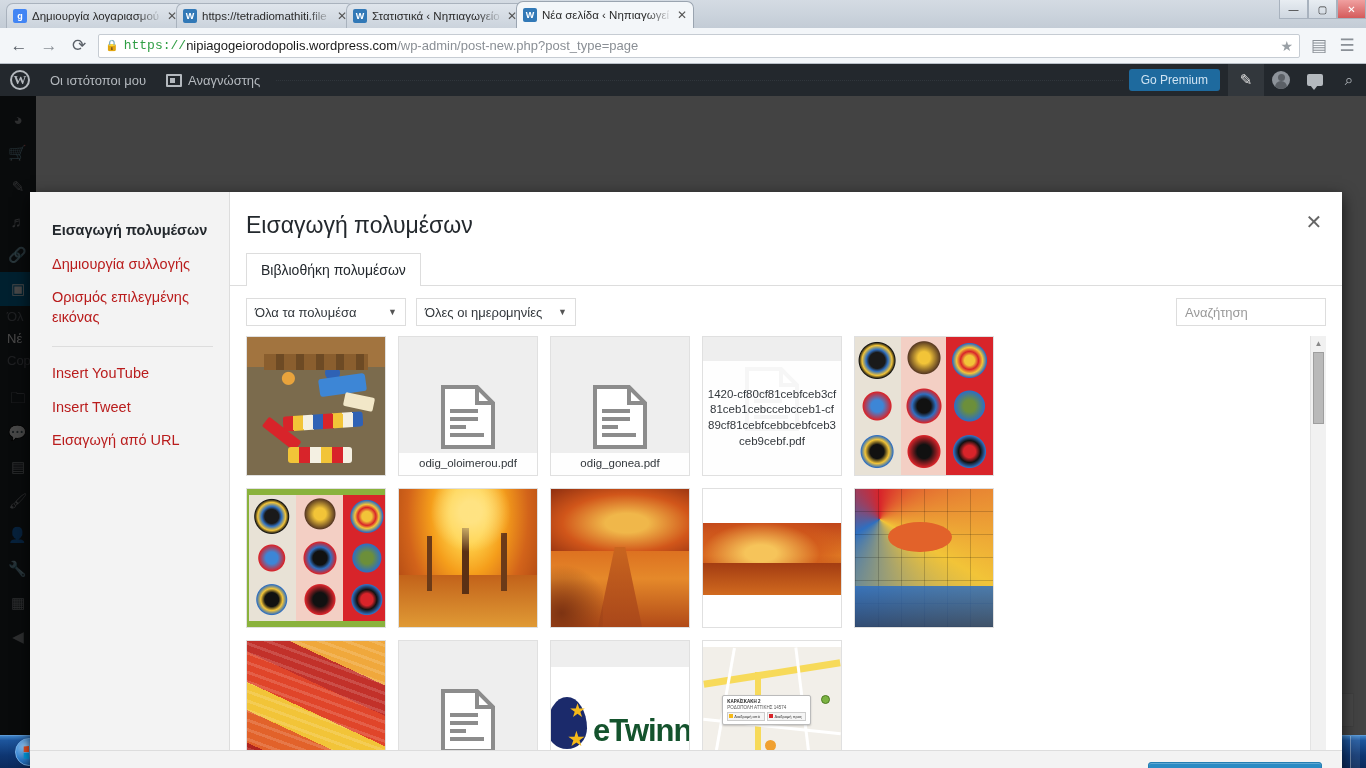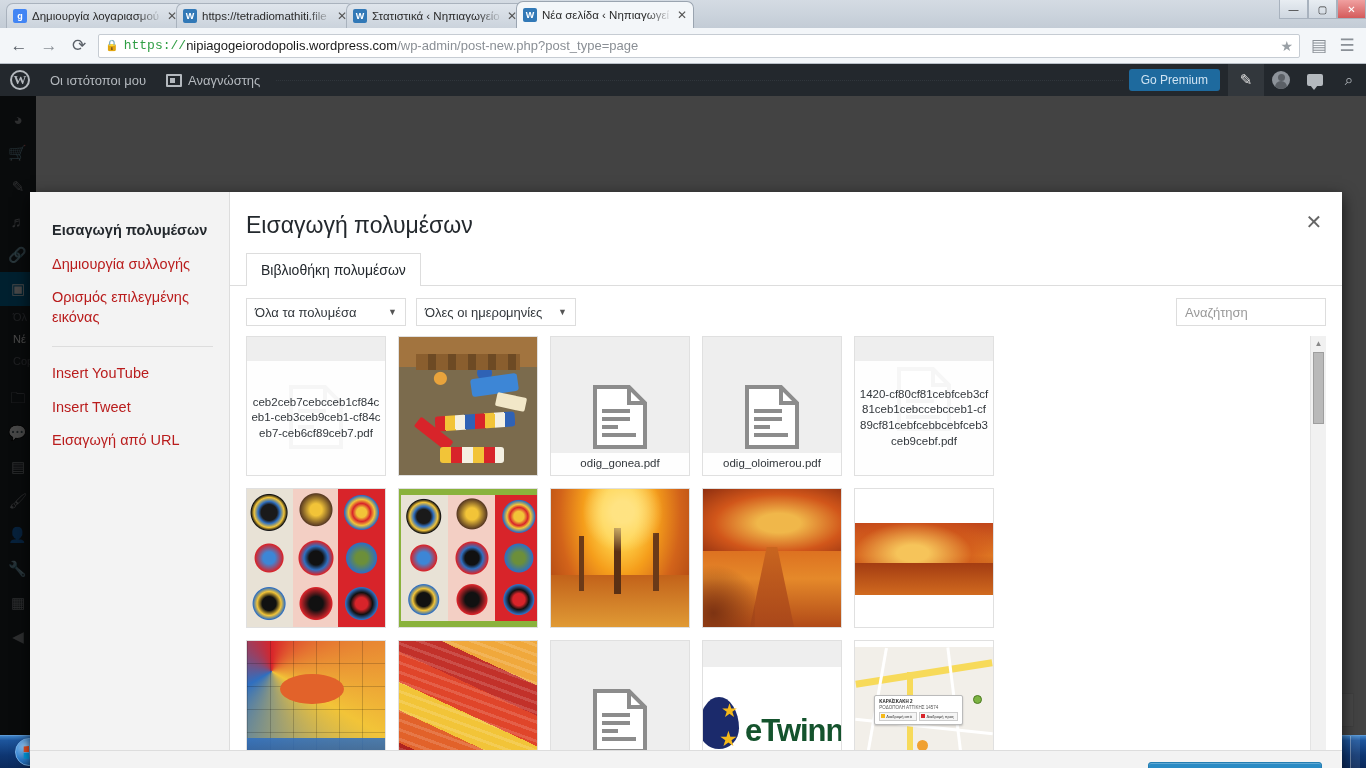--- a/index.html
+++ b/index.html
@@ -160,21 +160,21 @@
     position: absolute; left:0; top:0; bottom:0;
     width: 36px; background: #23282d;
     padding-top: 6px;
     z-index: 2;
   }
   .menu-item {
     height: 34px; display:flex; align-items:center; justify-content:center;
     color:#a0a5aa; font-size:15px; cursor:pointer;
   }
   .menu-item.current { background:#0073aa; color:#fff; }
-  .submenu-txt { color:#6d7279; font-size:11px; padding-left:13px; height:22px; line-height:22px; white-space:nowrap; overflow:hidden;}
+  .submenu-txt { color:#6d7279; font-size:13px; padding-left:7px; height:22px; line-height:22px; white-space:nowrap; overflow:hidden;}
   .submenu-txt.hl { color:#fff; }
   .menu-sep { height: 10px; }
 
   
   .editor-area { position:absolute; left:36px; right:0; top:0; bottom:0; background:#f1f1f1; }
   .writing-helper {
     position:absolute; left:155px; bottom:8px; width:860px;
     background:#fdfdfd; border:1px solid #e1e1e1;
   }
   .wh-head { padding:8px 12px; font-size:14px; color:#23282d; display:flex; justify-content:space-between; align-items:center;}
@@ -482,33 +482,20 @@
           <div class="m-select">
             <span>Όλες οι ημερομηνίες</span>
             <span class="caret">▼</span>
           </div>
           <div class="m-search">Αναζήτηση</div>
         </div>
 
         <div class="m-grid-wrap">
           <div class="m-grid">
 
-            <div class="m-item">
-              <svg class="doc-ico" width="54" height="64" viewBox="0 0 54 64">
-                <path d="M2 2h34l16 16v44H2z" fill="#fff" stroke="#8c8c8c" stroke-width="4"></path>
-                <path d="M36 2v16h16" fill="none" stroke="#8c8c8c" stroke-width="4"></path>
-                <g fill="#8c8c8c">
-                    <rect x="9" y="24" width="28" height="4"></rect>
-                    <rect x="9" y="32" width="28" height="4"></rect>
-                    <rect x="9" y="40" width="16" height="4"></rect>
-                    <rect x="9" y="48" width="34" height="4"></rect>
-                  </g>
-              </svg>
-              <div class="fname tall">ceb2ceb7cebcceb1cf84ceb1-ceb3ceb9ceb1-cf84ceb7-ceb6cf89ceb7.pdf</div>
-            </div>
 
             <div class="m-item">
               <div class="thumb" style="background:#7b6b4d;">
                 <div style="position:absolute;inset:0;background:
                      linear-gradient(#a2743f 0 22%, transparent 22%),
                      radial-gradient(circle at 30% 30%, #e8a33c 6px, transparent 7px),
                      radial-gradient(circle at 62% 26%, #2f62b5 7px, transparent 8px);"></div>
                 <div style="position:absolute;left:12%;top:12%;width:76%;height:12%;background:repeating-linear-gradient(90deg,#8a5e2e 0 12px,#6d4a24 12px 20px);"></div>
                 <div style="position:absolute;left:52%;top:28%;width:34%;height:13%;background:#3d86d6;border-radius:3px;transform:rotate(-8deg);"></div>
                 <div style="position:absolute;left:70%;top:42%;width:22%;height:10%;background:#f2e7c8;border-radius:2px;transform:rotate(12deg);"></div>
@@ -522,35 +509,35 @@
               <svg class="doc-ico" width="54" height="64" viewBox="0 0 54 64">
                 <path d="M2 2h34l16 16v44H2z" fill="#fff" stroke="#8c8c8c" stroke-width="4"></path>
                 <path d="M36 2v16h16" fill="none" stroke="#8c8c8c" stroke-width="4"></path>
                 <g fill="#8c8c8c">
                     <rect x="9" y="24" width="28" height="4"></rect>
                     <rect x="9" y="32" width="28" height="4"></rect>
                     <rect x="9" y="40" width="16" height="4"></rect>
                     <rect x="9" y="48" width="34" height="4"></rect>
                   </g>
               </svg>
-              <div class="fname">odig_gonea.pdf</div>
+              <div class="fname">odig_oloimerou.pdf</div>
             </div>
 
             <div class="m-item">
               <svg class="doc-ico" width="54" height="64" viewBox="0 0 54 64">
                 <path d="M2 2h34l16 16v44H2z" fill="#fff" stroke="#8c8c8c" stroke-width="4"></path>
                 <path d="M36 2v16h16" fill="none" stroke="#8c8c8c" stroke-width="4"></path>
                 <g fill="#8c8c8c">
                     <rect x="9" y="24" width="28" height="4"></rect>
                     <rect x="9" y="32" width="28" height="4"></rect>
                     <rect x="9" y="40" width="16" height="4"></rect>
                     <rect x="9" y="48" width="34" height="4"></rect>
                   </g>
               </svg>
-              <div class="fname">odig_oloimerou.pdf</div>
+              <div class="fname">odig_gonea.pdf</div>
             </div>
 
             <div class="m-item">
               <svg class="doc-ico" style="top:30px;" width="54" height="64" viewBox="0 0 54 64">
                 <path d="M2 2h34l16 16v44H2z" fill="#fff" stroke="#8c8c8c" stroke-width="4"></path>
                 <path d="M36 2v16h16" fill="none" stroke="#8c8c8c" stroke-width="4"></path>
                 <g fill="#8c8c8c">
                     <rect x="9" y="24" width="28" height="4"></rect>
                     <rect x="9" y="32" width="28" height="4"></rect>
                     <rect x="9" y="40" width="16" height="4"></rect>

